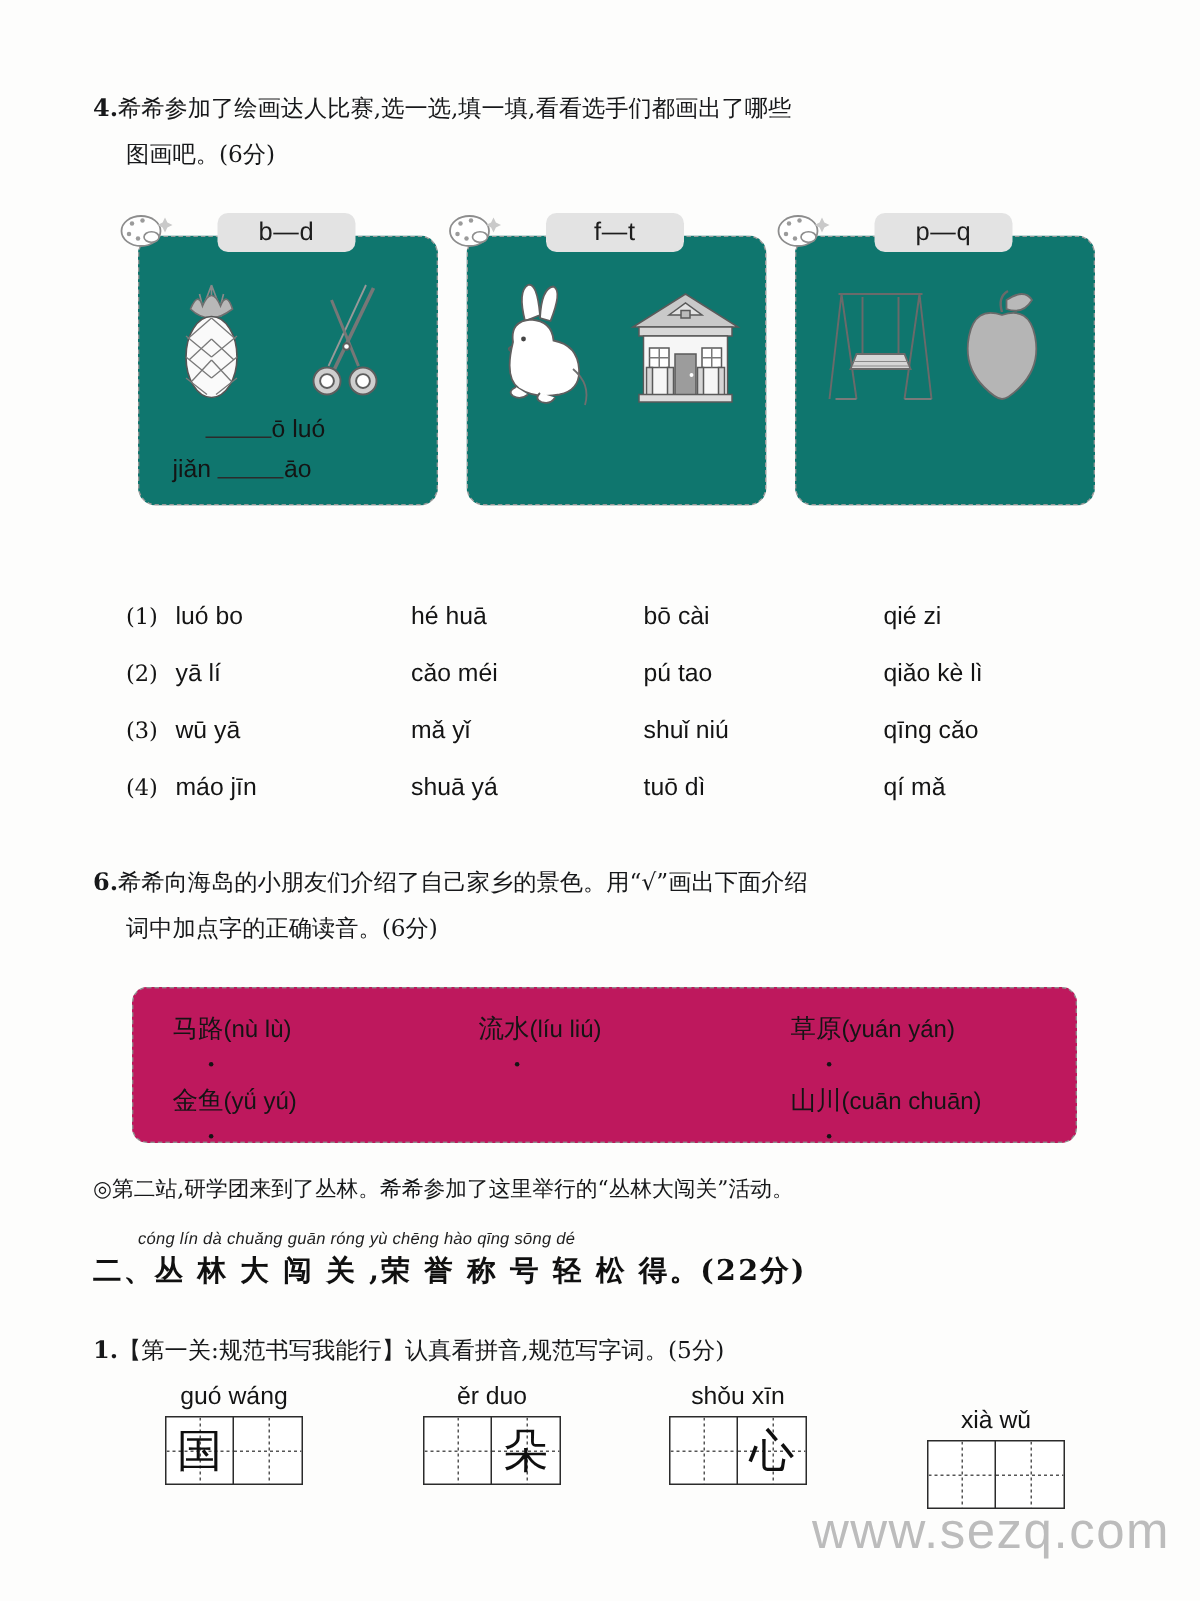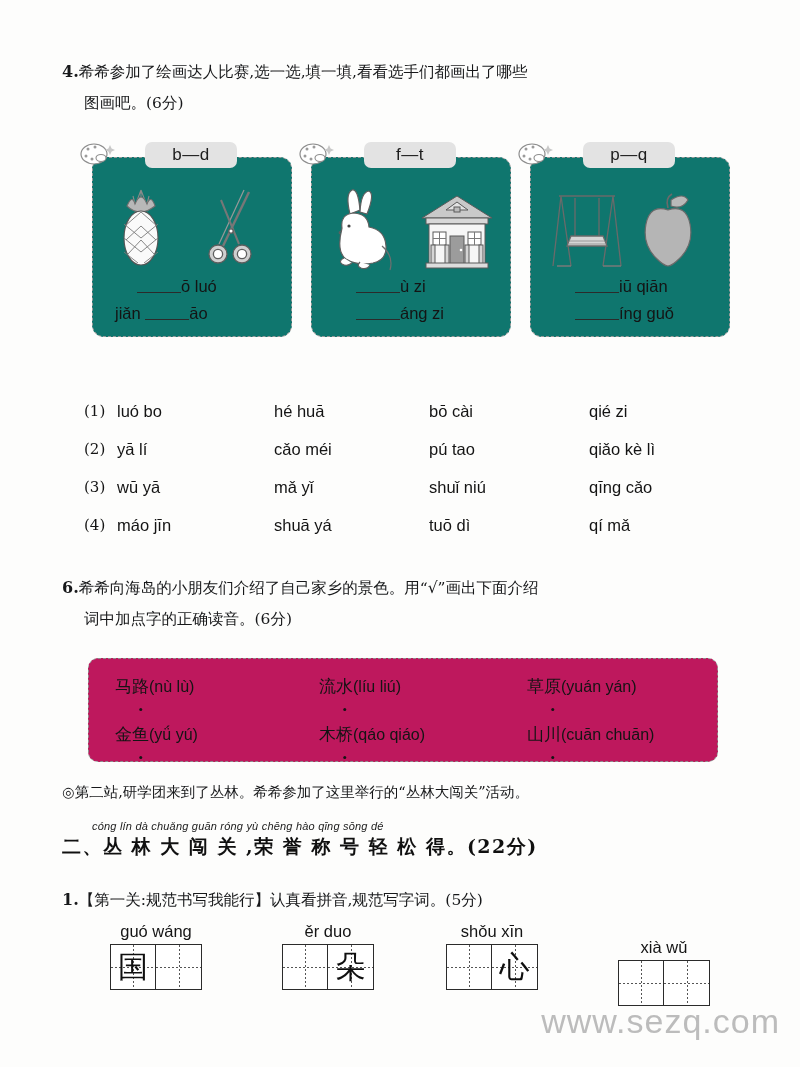--- a/index.html
+++ b/index.html
@@ -355,28 +355,20 @@
               <path d="M23.5 48 v13 M17 54.5 h13 M58.5 48 v13 M52 54.5 h13" stroke="#7a7a7a"></path>
               <rect x="15" y="61" width="4" height="19" fill="#d5d5d5"></rect>
               <rect x="29" y="61" width="4" height="19" fill="#d5d5d5"></rect>
               <rect x="49" y="61" width="4" height="19" fill="#d5d5d5"></rect>
               <rect x="63" y="61" width="4" height="19" fill="#d5d5d5"></rect>
               <rect x="10" y="79" width="62" height="5" fill="#ddd"></rect>
             </g>
           </svg>
         </span>
       </div>
-      <div class="pin-rows">
-        <div class="pin-row r-indent">
-          <span class="blank"></span><span>ù  zi</span>
-        </div>
-        <div class="pin-row r-indent">
-          <span class="blank"></span><span>áng  zi</span>
-        </div>
-      </div>
     </div>
 
     <div class="card c3">
       <span class="palette">
         <svg viewBox="0 0 40 30" width="40" height="30">
           <ellipse cx="15" cy="14" rx="13" ry="10" fill="#fff" stroke="#8d8d8d" stroke-width="1.2"></ellipse>
           <ellipse cx="22" cy="18" rx="5" ry="3.5" fill="#fff" stroke="#8d8d8d" stroke-width="1.1"></ellipse>
           <circle cx="9" cy="9" r="1.5" fill="#9b9b9b"></circle>
             <circle cx="16" cy="7" r="1.5" fill="#9b9b9b"></circle>
           <circle cx="7" cy="16" r="1.5" fill="#9b9b9b"></circle>
@@ -401,28 +393,20 @@
         <span class="pic right">
           <svg width="66" height="90" viewBox="0 0 66 90">
             <g stroke="#6a6a6a" stroke-width="1.2">
               <path d="M33 24 q-3 -10 4 -14" fill="none" stroke="#6a6a6a" stroke-width="1.6"></path>
               <path d="M36 16 q12 -8 17 0 q-6 10 -17 6z" fill="#b9b9b9"></path>
               <path d="M33 26 q-18 -6 -22 14 q-4 20 10 34 q8 8 12 8 q4 0 12 -8 q14 -14 10 -34 q-4 -20 -22 -14z" fill="#b5b5b5"></path>
             </g>
           </svg>
         </span>
       </div>
-      <div class="pin-rows">
-        <div class="pin-row r-indent">
-          <span class="blank"></span><span>iū  qiān</span>
-        </div>
-        <div class="pin-row r-indent">
-          <span class="blank"></span><span>íng  guǒ</span>
-        </div>
-      </div>
     </div>
   </div>
 
 
   <div id="q5-rows">
     <div class="q5-row">
       <span class="q5-idx">(1)</span>
       <span class="q5-c1">luó bo</span>
       <span class="q5-c2">hé huā</span>
       <span class="q5-c3">bō cài</span>
@@ -459,21 +443,20 @@
   </div>
 
   <div id="q6-box">
     <div class="q6-row">
       <span class="q6-item col1"><span class="han">马</span><span class="han dotted">路</span><span class="pylatin">(nù    lù)</span></span>
       <span class="q6-item col2"><span class="han">流</span><span class="han dotted">水</span><span class="pylatin">(líu    liú)</span></span>
       <span class="q6-item col3"><span class="han">草</span><span class="han dotted">原</span><span class="pylatin">(yuán   yán)</span></span>
     </div>
     <div class="q6-row">
       <span class="q6-item col1"><span class="han">金</span><span class="han dotted">鱼</span><span class="pylatin">(yǘ    yú)</span></span>
-      <span class="q6-item col2"><span class="han">木</span><span class="han dotted">桥</span><span class="pylatin">(qáo    qiáo)</span></span>
       <span class="q6-item col3"><span class="han">山</span><span class="han dotted">川</span><span class="pylatin">(cuān   chuān)</span></span>
     </div>
   </div>
 
   <div id="sec2">
     <div class="circ-line">◎第二站,研学团来到了丛林。希希参加了这里举行的“丛林大闯关”活动。</div>
     <div id="sec2-title-wrap">
       <div id="sec2-ruby">cóng lín  dà chuǎng guān    róng yù chēng hào qīng sōng dé</div>
       <div id="sec2-title">二、丛 林 大  闯  关 ,荣 誉 称  号 轻 松 得。(22分)</div>
     </div>

